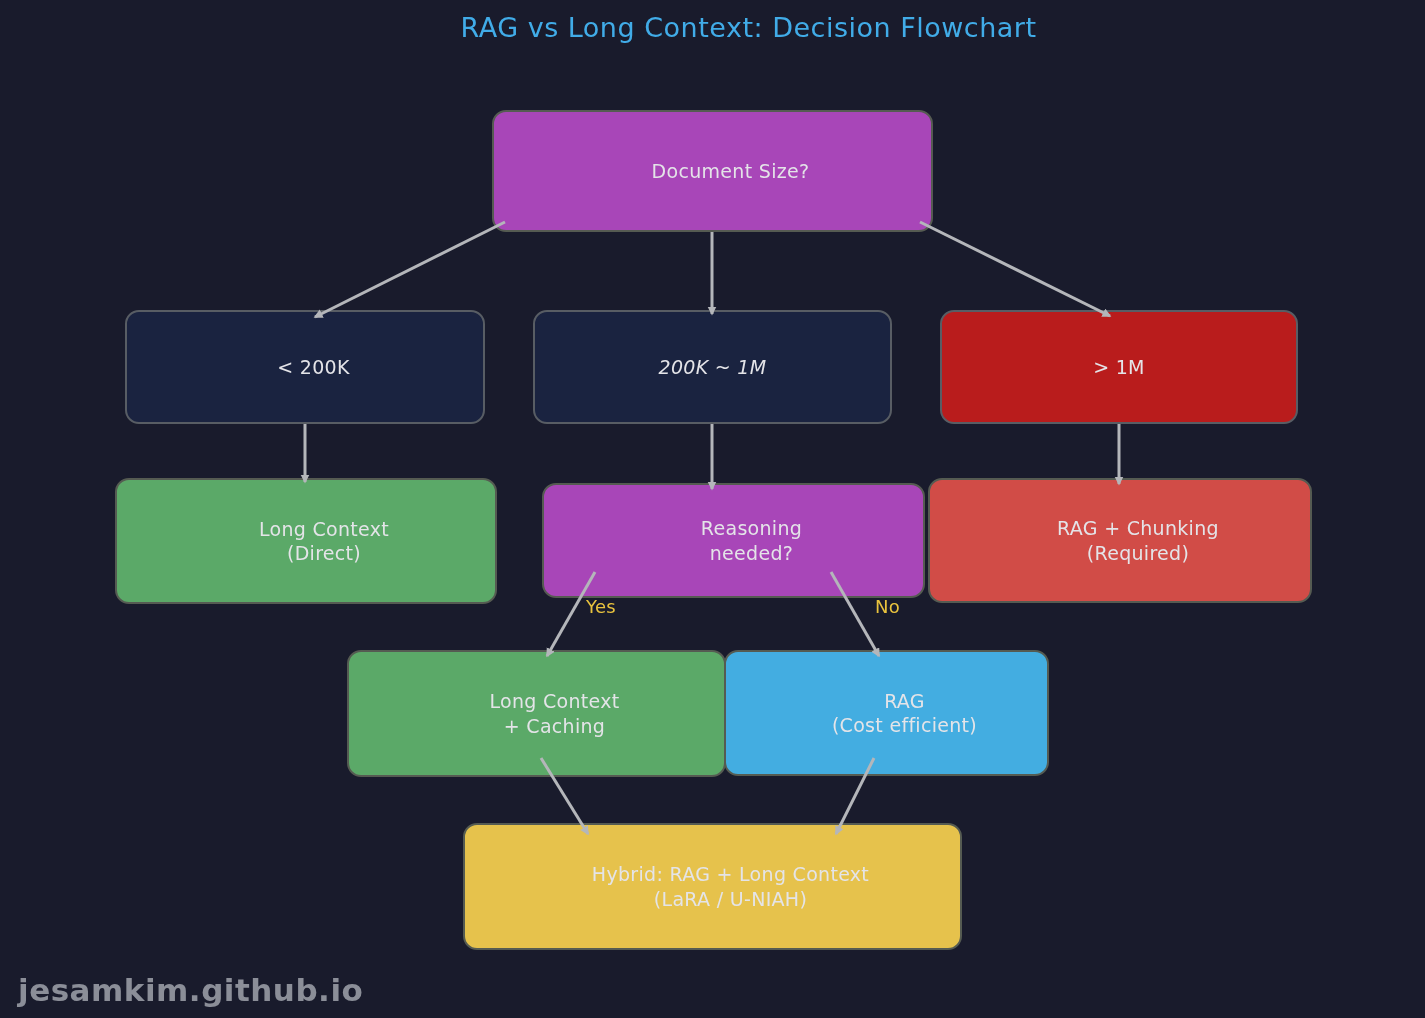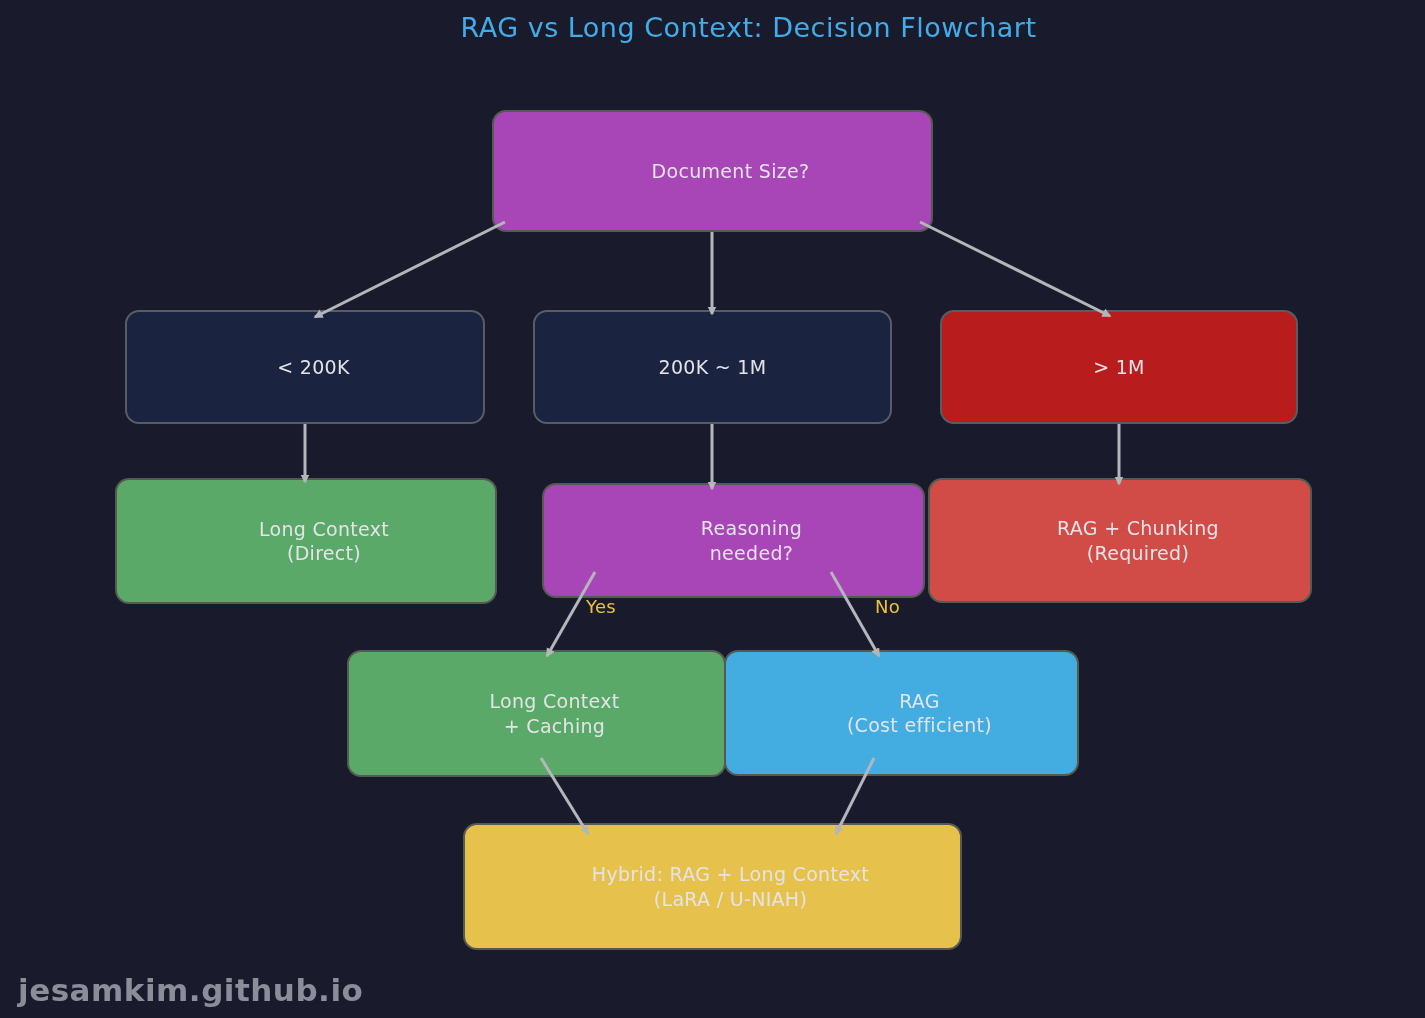--- a/index.html
+++ b/index.html
@@ -40,27 +40,27 @@
     font-size: 19px;
     line-height: 1.28;
     white-space: pre-line;
     letter-spacing: 0.3px;
   }
   .node.colored { border: 2.5px solid #555b52; padding-left: 36px; }
   .node.navy    { border: 2.5px solid #585d64; }
   
   .n-doc      { left: 492px;  top: 110px; width: 441px; height: 122px; }
   .n-lt200k   { left: 125px;  top: 310px; width: 360px; height: 114px; }
-  .n-200k1m   { left: 533px;  top: 310px; width: 359px; height: 114px; }
+  .n-200k1m   { left: 533px;  top: 310px; width: 359px; height: 114px; font-style: italic; }
   .n-gt1m     { left: 940px;  top: 310px; width: 358px; height: 114px; }
   .n-lcdirect { left: 115px;  top: 478px; width: 382px; height: 126px; }
   .n-reason   { left: 521px;  top: 483px; width: 383px; height: 115px; }
   .n-ragchunk { left: 928px;  top: 478px; width: 384px; height: 125px; }
   .n-lccache  { left: 347px;  top: 650px; width: 379px; height: 127px; }
-  .n-ragcost  { left: 724px;  top: 650px; width: 355px; height: 126px; }
+  .n-ragcost  { left: 724px;  top: 650px; width: 325px; height: 126px; }
   .n-hybrid   { left: 463px;  top: 823px; width: 499px; height: 127px; }
   .edge-label {
     position: absolute;
     font-size: 18px;
     color: #e9c33e;
     letter-spacing: 0.3px;
   }
   .lbl-yes { left: 586px; top: 596px; }
   .lbl-no  { left: 875px; top: 596px; }
   #arrows {

